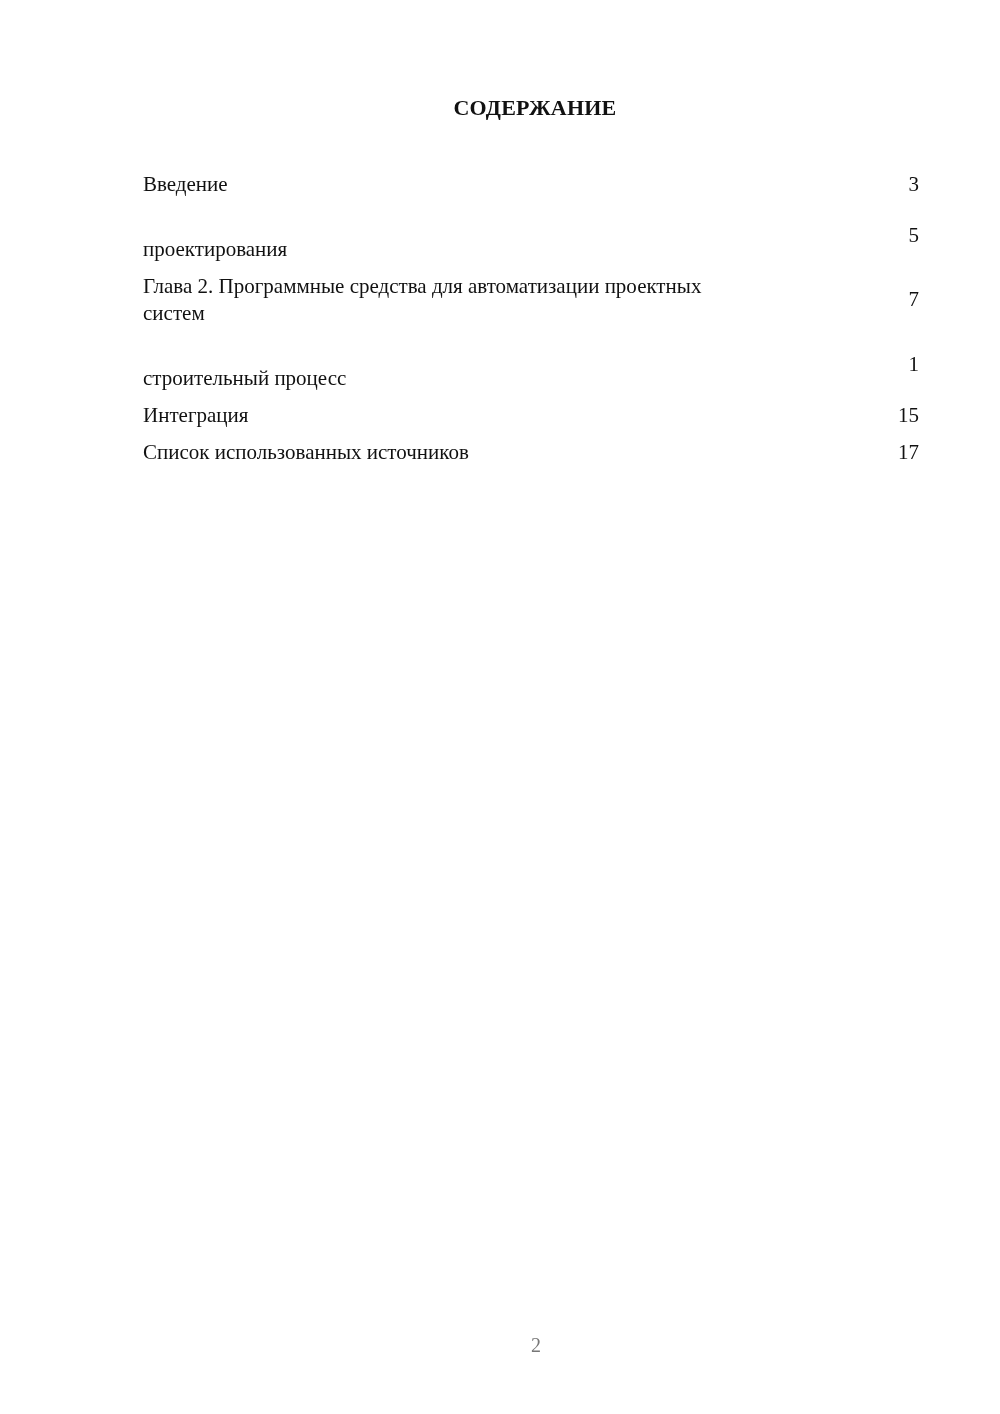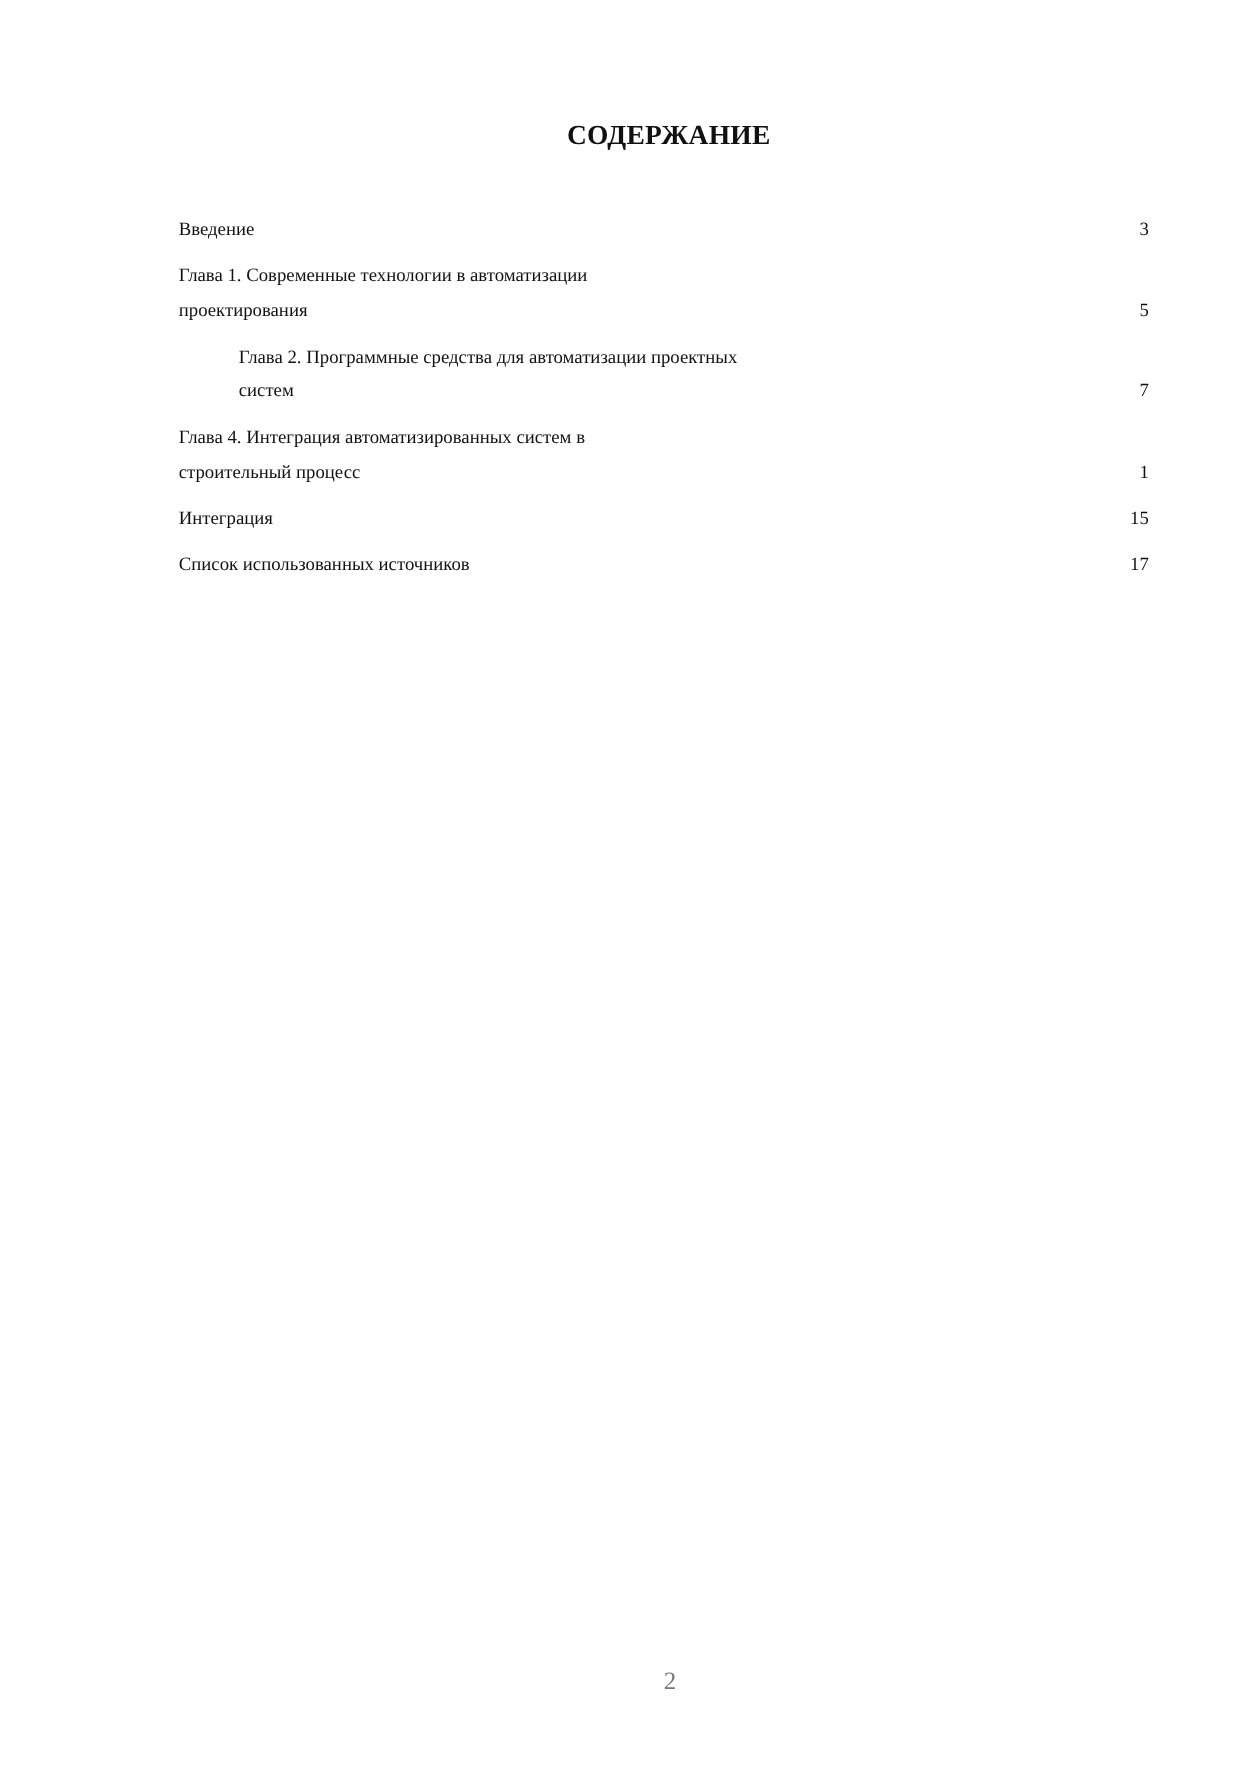--- a/index.html
+++ b/index.html
@@ -26,23 +26,23 @@
       letter-spacing: 0.2px;
     }
     .toc {
       position: absolute;
       top: 171px;
       left: 143px;
       width: 776px;
     }
     .toc-item {
       display: flex;
-      align-items: flex-end;
+      align-items: center;
       justify-content: space-between;
-      font-size: 15px;
+      font-size: 21px;
       line-height: 27.5px;
       margin-bottom: 9.5px;
     }
     .toc-item .title {
       flex: 1;
       padding-right: 40px;
     }
     .toc-item .page {
       text-align: right;
       min-width: 30px;
@@ -61,29 +61,29 @@
 <body>
 
 <div class="page-title">СОДЕРЖАНИЕ</div>
 
 <div class="toc">
   <div class="toc-item">
     <span class="title">Введение</span>
     <span class="page">3</span>
   </div>
   <div class="toc-item">
-    <span class="title"><span>Глава 1. Современные технологии в автоматизации</span><br><span>проектирования</span></span>
+    <span class="title"><br><span>проектирования</span></span>
     <span class="page">5</span>
   </div>
   <div class="toc-item">
-    <span class="title" style="padding-right:0;margin-left:48px;"><span>Глава 2. Программные средства для автоматизации проектных</span><br><span>систем</span></span>
+    <span class="title" style="padding-right:0;"><span>Глава 2. Программные средства для автоматизации проектных</span><br><span>систем</span></span>
     <span class="page">7</span>
   </div>
   <div class="toc-item">
-    <span class="title"><span>Глава 4. Интеграция автоматизированных систем в</span><br><span>строительный процесс</span></span>
+    <span class="title"><br><span>строительный процесс</span></span>
     <span class="page">1</span>
   </div>
   <div class="toc-item">
     <span class="title">Интеграция</span>
     <span class="page">15</span>
   </div>
   <div class="toc-item">
     <span class="title">Список использованных источников</span>
     <span class="page">17</span>
   </div>

